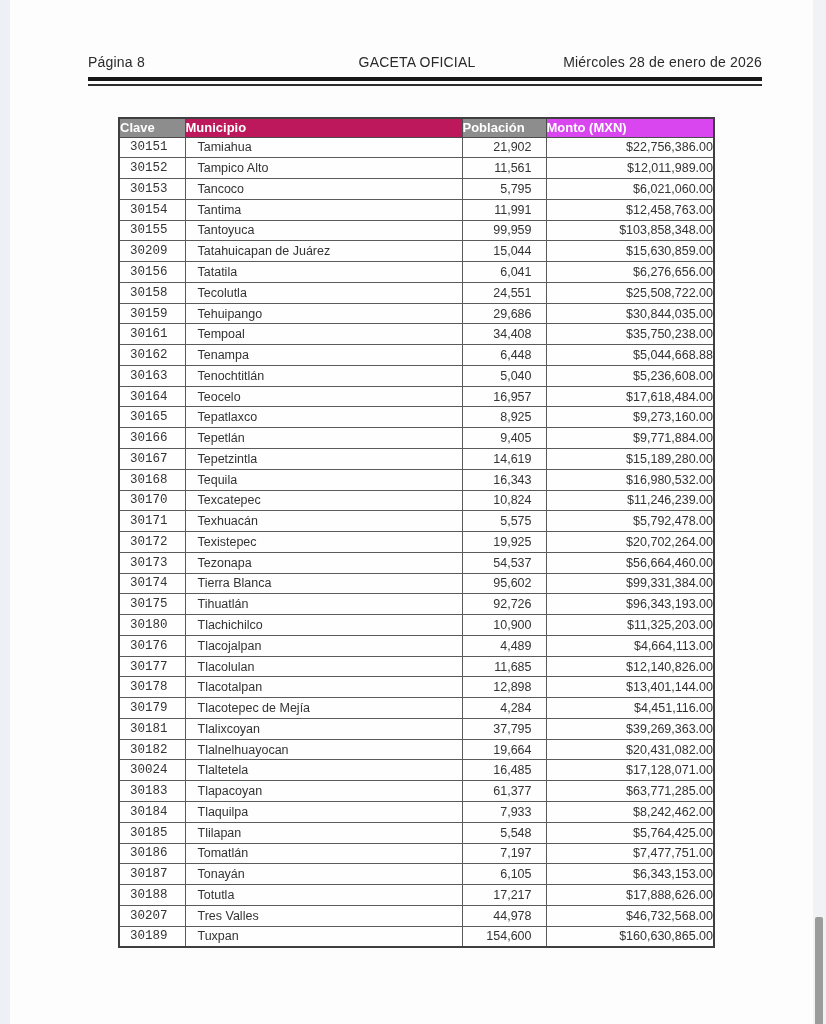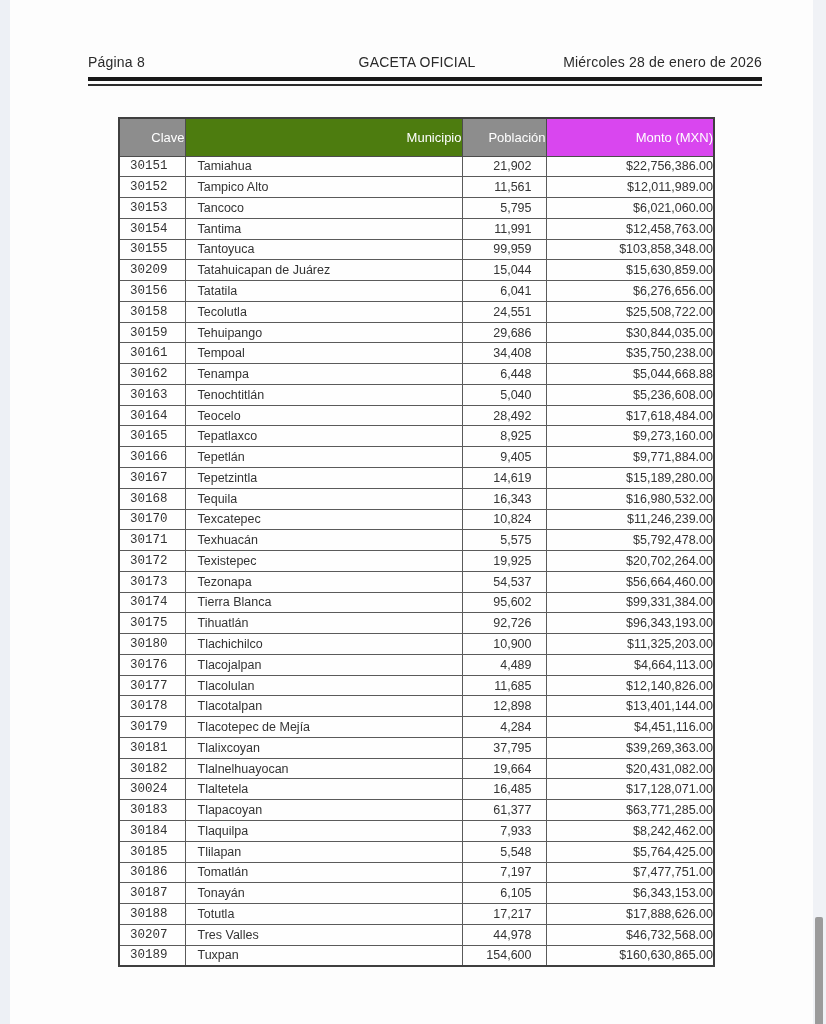--- a/index.html
+++ b/index.html
@@ -58,24 +58,24 @@
     width: 100%;
     border-collapse: collapse;
     table-layout: fixed;
     border: 2px solid #3f3f3f;
   }
   col.c-clave     { width: 66px; }
   col.c-municipio { width: 277px; }
   col.c-poblacion { width: 84px; }
   col.c-monto     { width: 168px; }
   thead th {
-    height: 38px;
+    height: 19px;
     font-size: 13px;
-    font-weight: normal;
-    text-align: right;
+    font-weight: bold;
+    text-align: left;
     vertical-align: middle;
     border: 1px solid #4c4c4c;
   }
   tbody td {
     height: 20.77px;
     font-size: 12.5px;
     color: #333333;
     border: 1px solid #5a5a5a;
     white-space: nowrap;
     overflow: hidden;
@@ -106,21 +106,21 @@
   <table>
     <colgroup>
       <col class="c-clave">
       <col class="c-municipio">
       <col class="c-poblacion">
       <col class="c-monto">
     </colgroup>
     <thead>
       <tr>
         <th style="background: rgb(141, 141, 141); color: rgb(255, 255, 255);">Clave</th>
-        <th style="background: #4d7c0f; color: rgb(255, 255, 255);">Municipio</th>
+        <th style="background: #be185d; color: rgb(255, 255, 255);">Municipio</th>
         <th style="background: rgb(141, 141, 141); color: rgb(255, 255, 255);">Población</th>
         <th style="background: #d946ef; color: rgb(255, 255, 255);">Monto (MXN)</th>
       </tr>
     </thead>
     <tbody>
         <tr>
           <td class="col-clave">30151</td>
           <td class="col-municipio">Tamiahua</td>
           <td class="col-poblacion">21,902</td>
           <td class="col-monto">$22,756,386.00</td>
@@ -187,21 +187,21 @@
         </tr>
         <tr>
           <td class="col-clave">30163</td>
           <td class="col-municipio">Tenochtitlán</td>
           <td class="col-poblacion">5,040</td>
           <td class="col-monto">$5,236,608.00</td>
         </tr>
         <tr>
           <td class="col-clave">30164</td>
           <td class="col-municipio">Teocelo</td>
-          <td class="col-poblacion">28,492</td>
+          <td class="col-poblacion">16,957</td>
           <td class="col-monto">$17,618,484.00</td>
         </tr>
         <tr>
           <td class="col-clave">30165</td>
           <td class="col-municipio">Tepatlaxco</td>
           <td class="col-poblacion">8,925</td>
           <td class="col-monto">$9,273,160.00</td>
         </tr>
         <tr>
           <td class="col-clave">30166</td>

